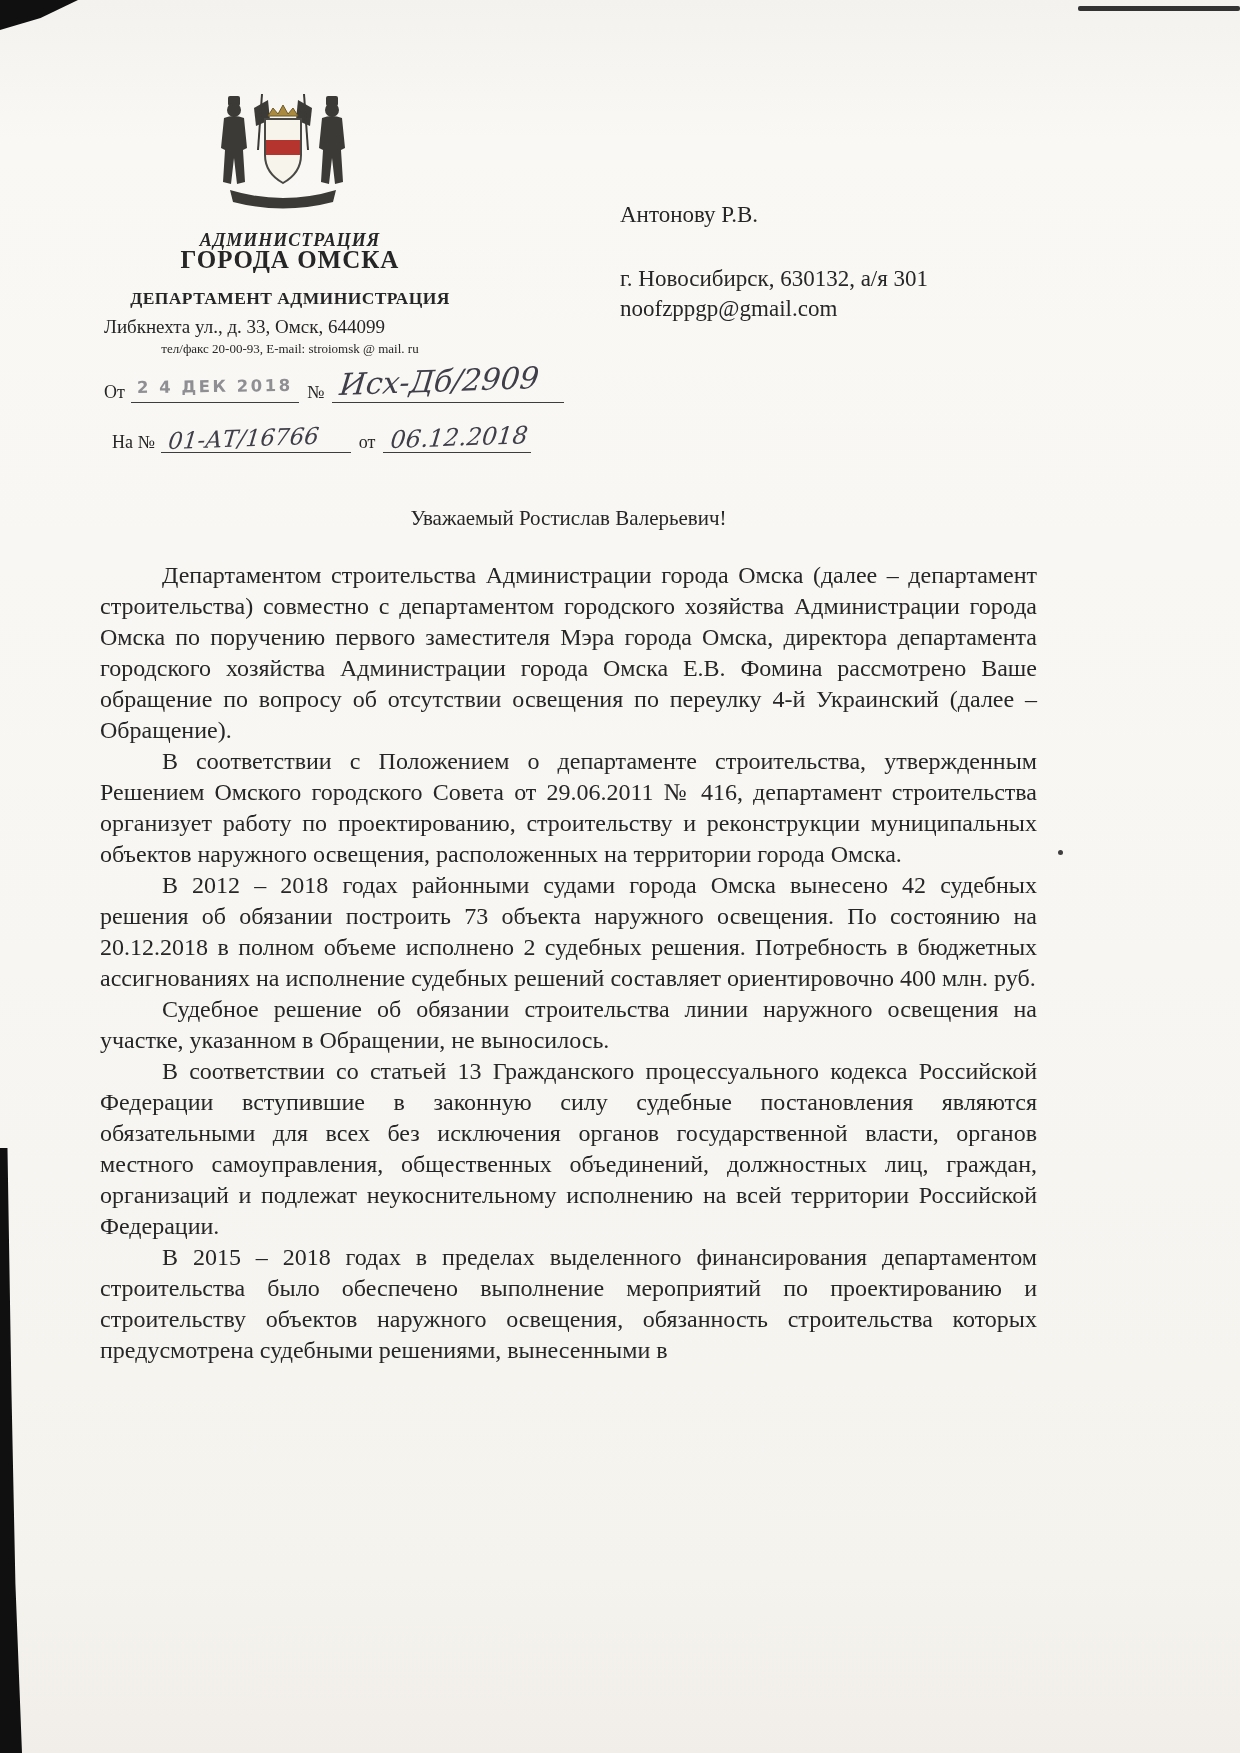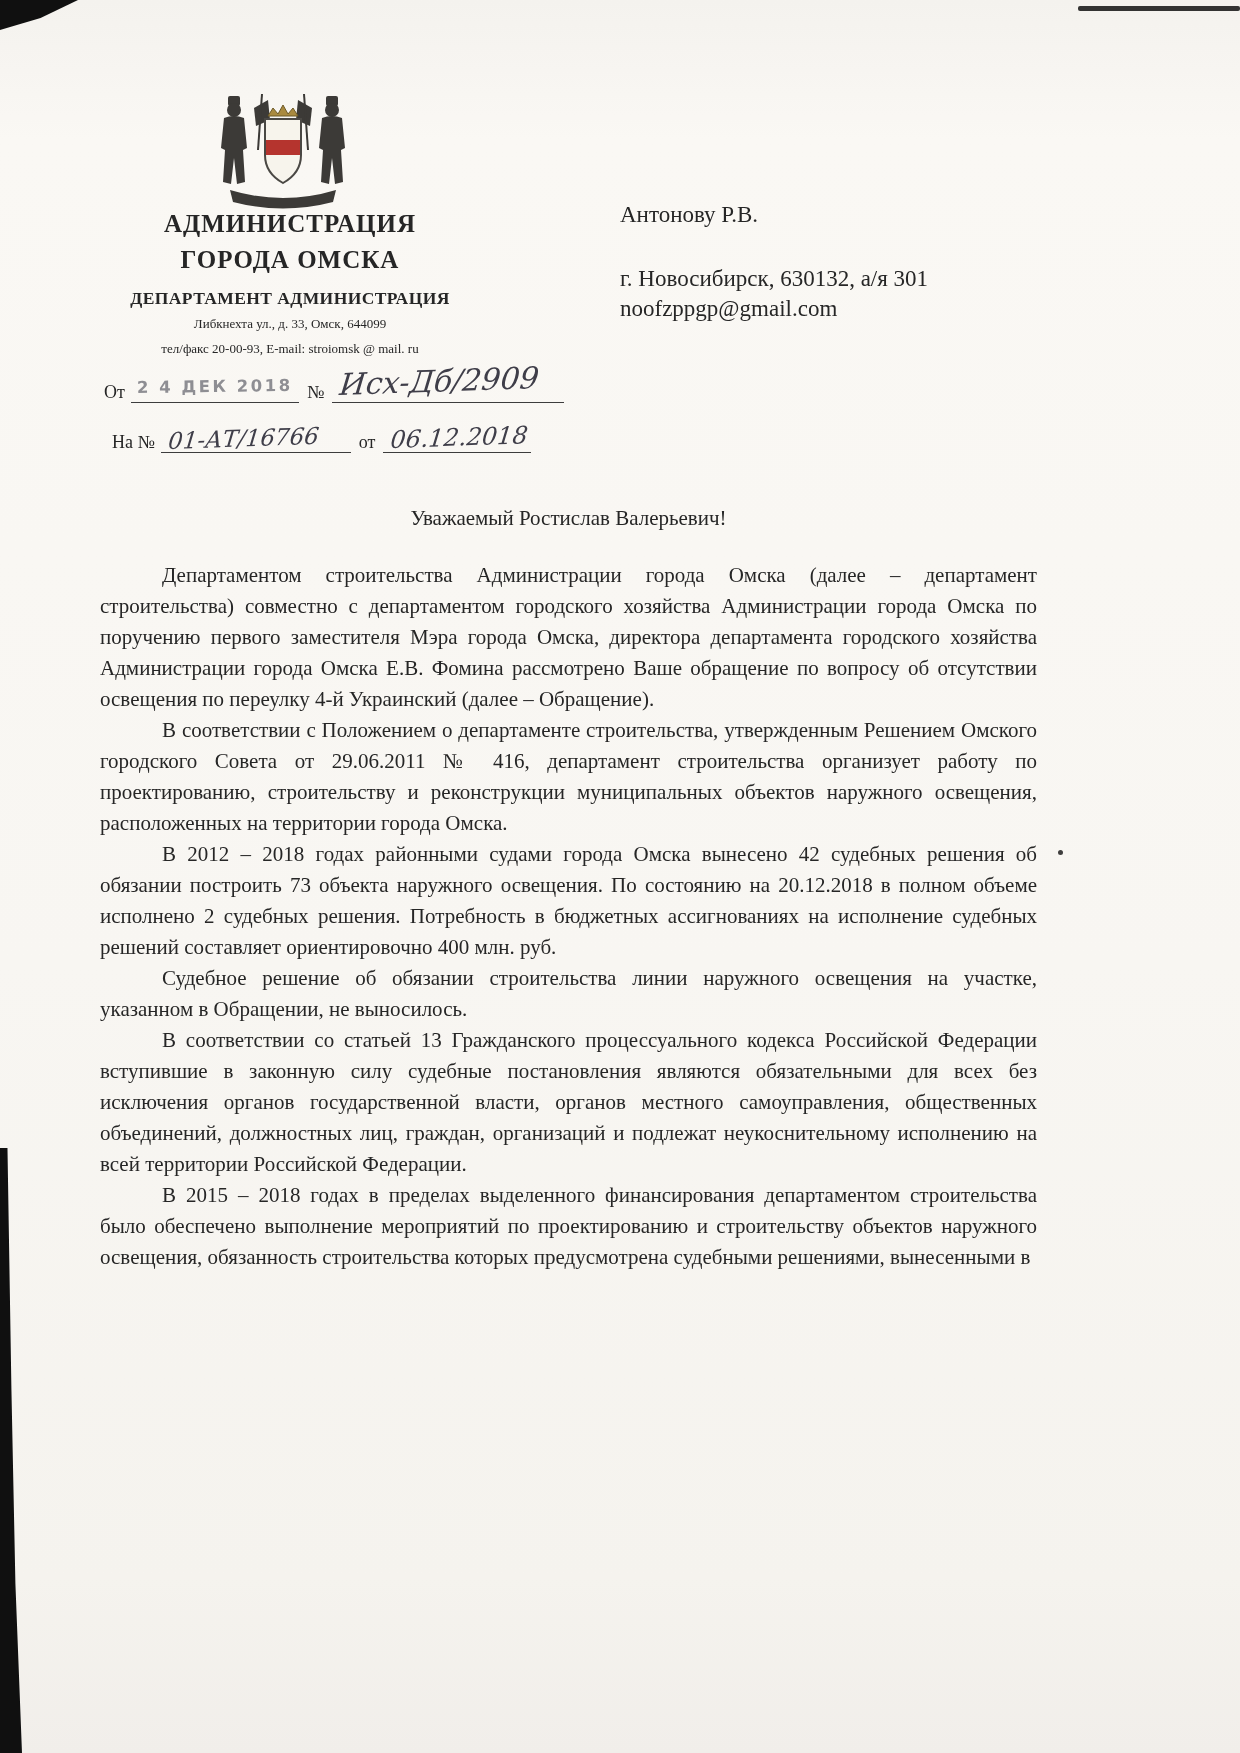--- a/index.html
+++ b/index.html
@@ -15,24 +15,24 @@
   
   .artifact{position:absolute;background:#101010;}
   .art-corner{left:0;top:0;width:78px;height:30px;clip-path:polygon(0 0,100% 0,52% 60%,0 100%);}
   .art-top-right{left:1078px;top:6px;width:162px;height:5px;opacity:.85;border-radius:2px;}
   .art-left-strip{left:0;top:1148px;width:22px;height:605px;clip-path:polygon(0 0,34% 0,52% 40%,70% 72%,100% 100%,0 100%);}
   .art-dot{left:1058px;top:850px;width:5px;height:5px;border-radius:50%;opacity:.8;}
 
   
   .emblem{position:absolute;left:210px;top:86px;width:146px;height:128px;}
   .org{position:absolute;left:118px;width:344px;text-align:center;font-weight:bold;}
-  .org-1{top:210px;font-size:25px;letter-spacing:1px;}
+  .org-1{top:230px;font-size:18px;letter-spacing:1px;font-style:italic;}
   .org-2{top:246px;font-size:25px;letter-spacing:1px;}
   .dept{position:absolute;left:104px;top:288px;width:372px;text-align:center;font-weight:bold;font-size:17.5px;letter-spacing:.4px;}
-  .addr{position:absolute;left:104px;top:316px;width:372px;text-align:center;font-size:13px;}
+  .addr{position:absolute;left:104px;top:316px;width:372px;font-size:19px;}
   .contacts{position:absolute;left:104px;top:341px;width:372px;text-align:center;font-size:13px;}
 
   
   .ref-row{position:absolute;font-size:18px;white-space:nowrap;}
   .ref-row-1{left:104px;top:378px;}
   .ref-row-2{left:112px;top:428px;}
   .u{display:inline-block;border-bottom:1.6px solid #3d3d3d;vertical-align:bottom;position:relative;height:24px;}
   .u-stamp{width:168px;text-align:center;}
   .u-out{width:232px;}
   .u-in{width:190px;}
@@ -56,21 +56,21 @@
   .hw-indate{font-size:24px;}
   .ref-label{margin-right:6px;}
   .ref-label-num{margin:0 8px;}
 
   
   .recipient{position:absolute;left:620px;top:200px;font-size:23px;line-height:30px;}
   .recipient .name{margin-bottom:34px;}
 
   
   .salutation{position:absolute;left:100px;top:506px;width:937px;text-align:center;font-size:21px;}
-  .body-text{position:absolute;left:100px;top:560px;width:937px;font-size:21px;line-height:31px;text-align:justify;}
+  .body-text{position:absolute;left:100px;top:560px;width:937px;font-size:24px;line-height:31px;text-align:justify;}
   .body-text p{margin:0;text-indent:62px;}
 </style>
 </head>
 <body>
 
 <div class="page">
 
   <div class="artifact art-corner"></div>
   <div class="artifact art-top-right"></div>
   <div class="artifact art-left-strip"></div>

